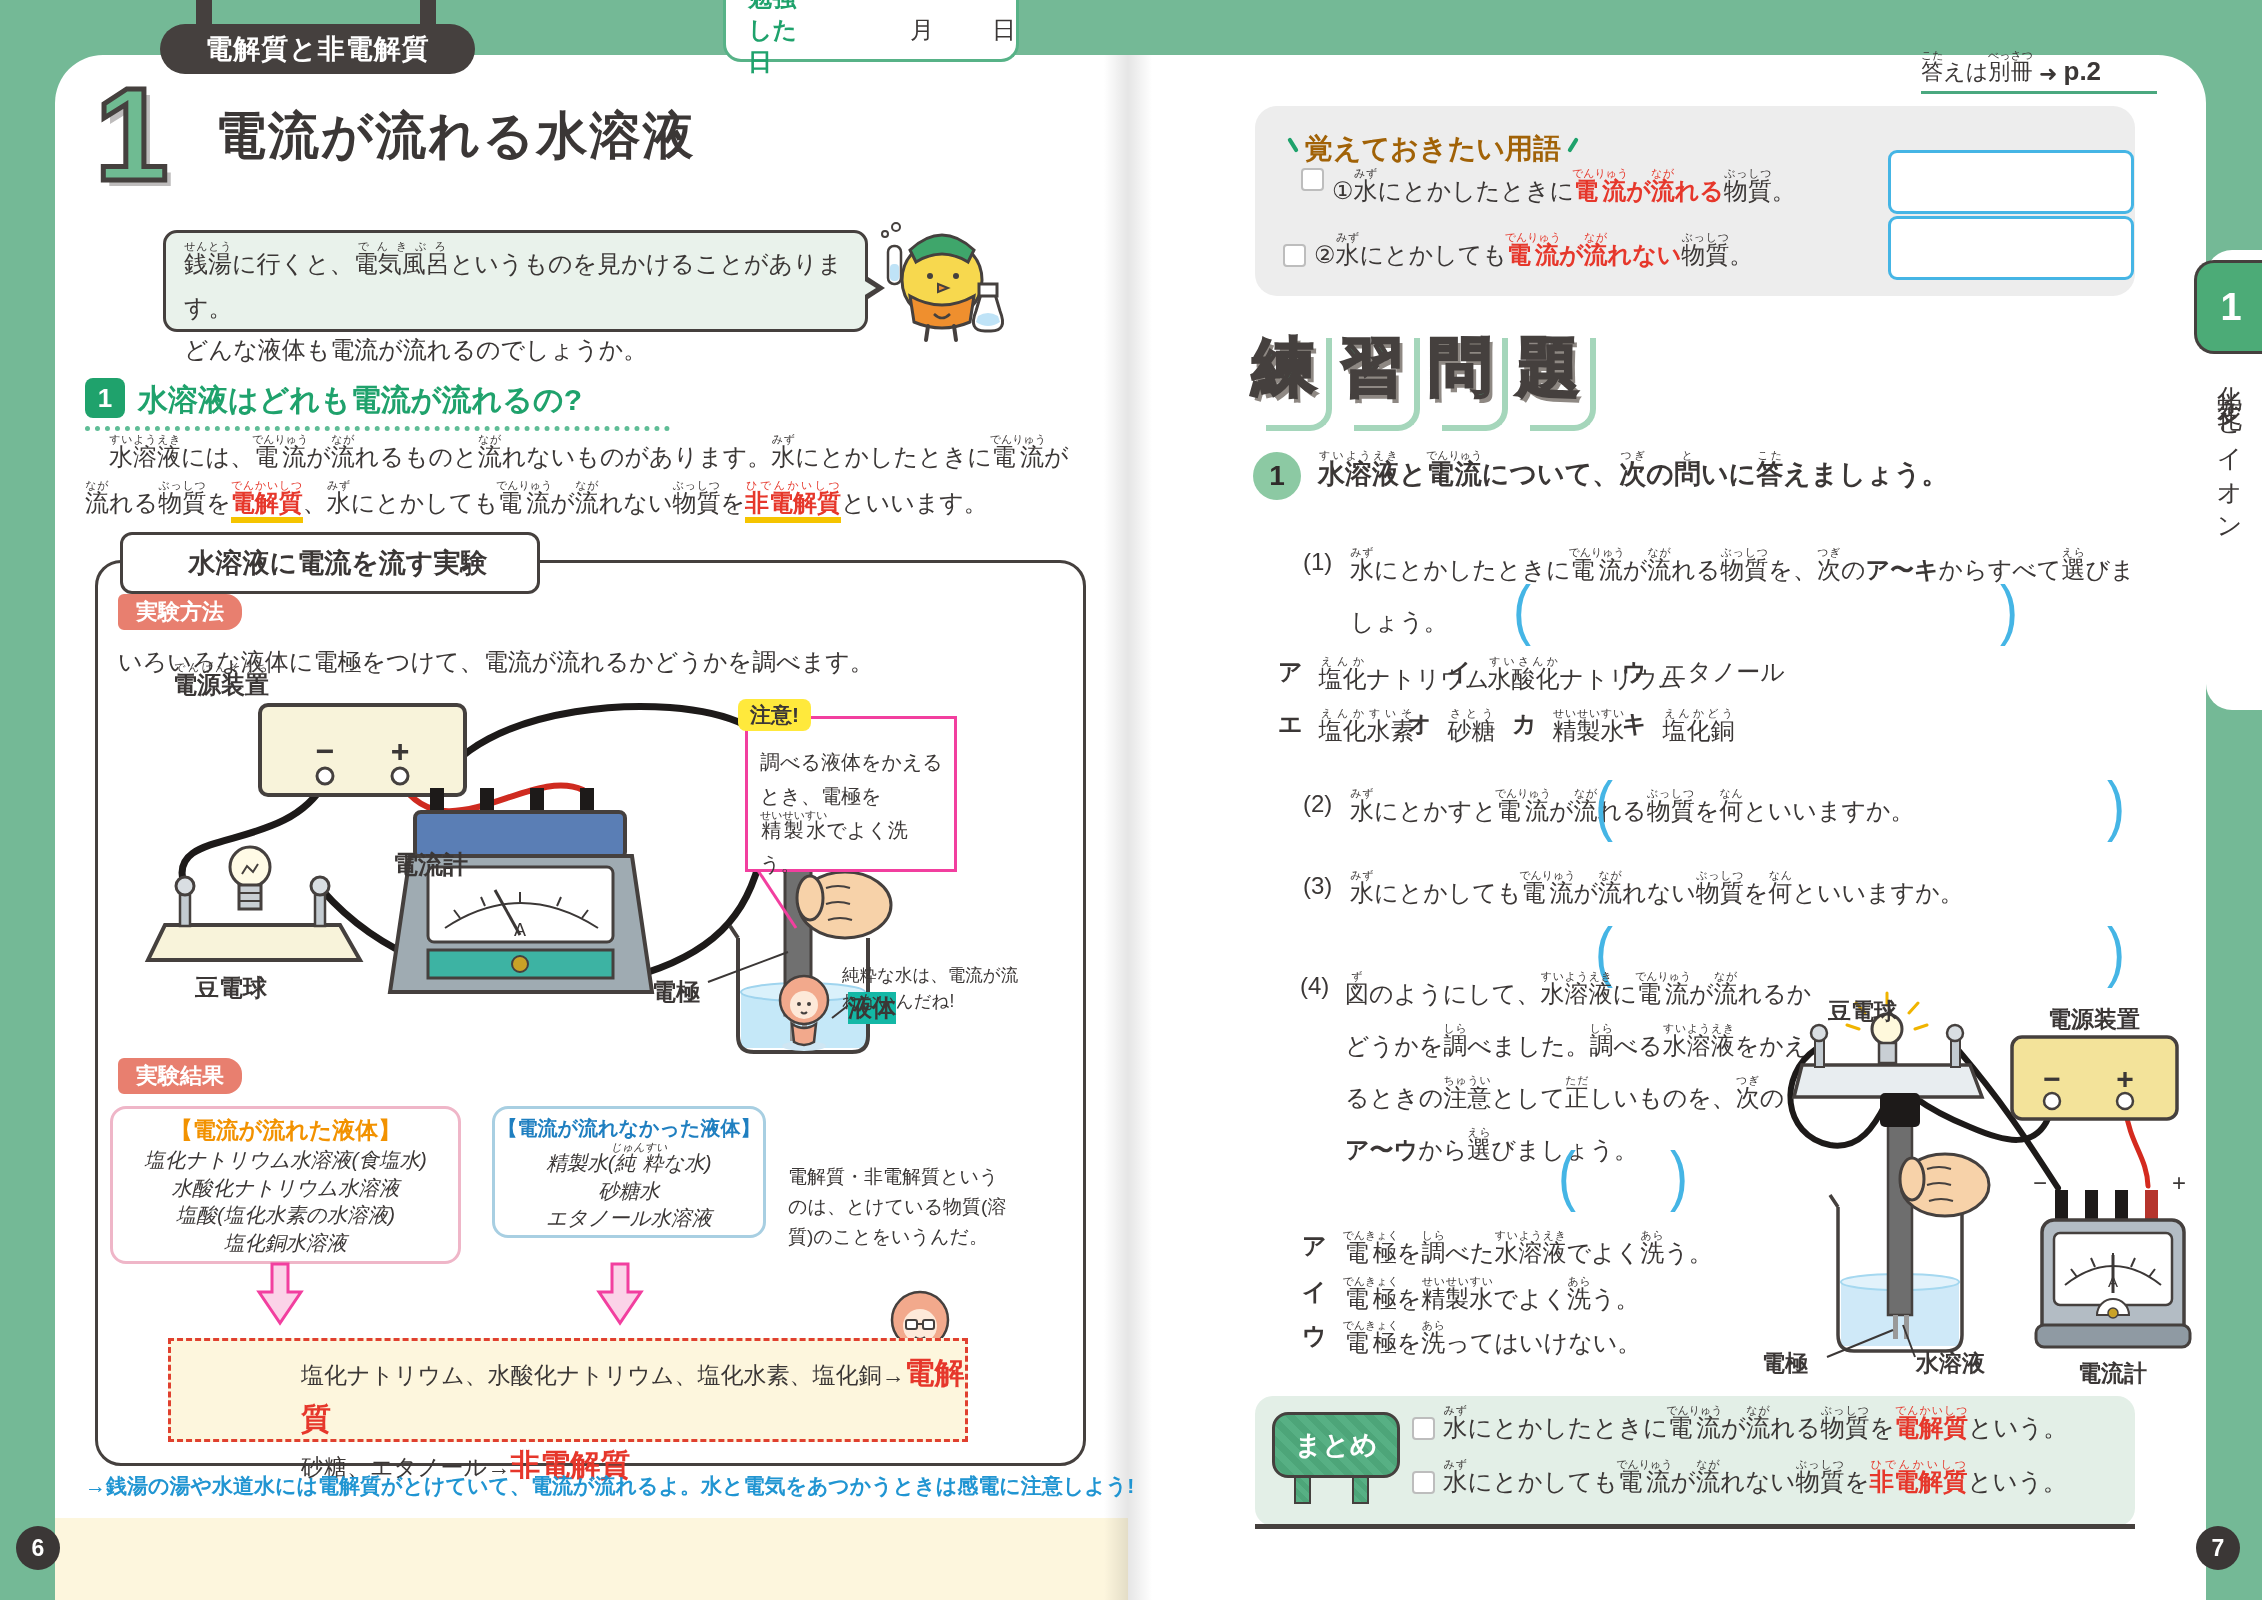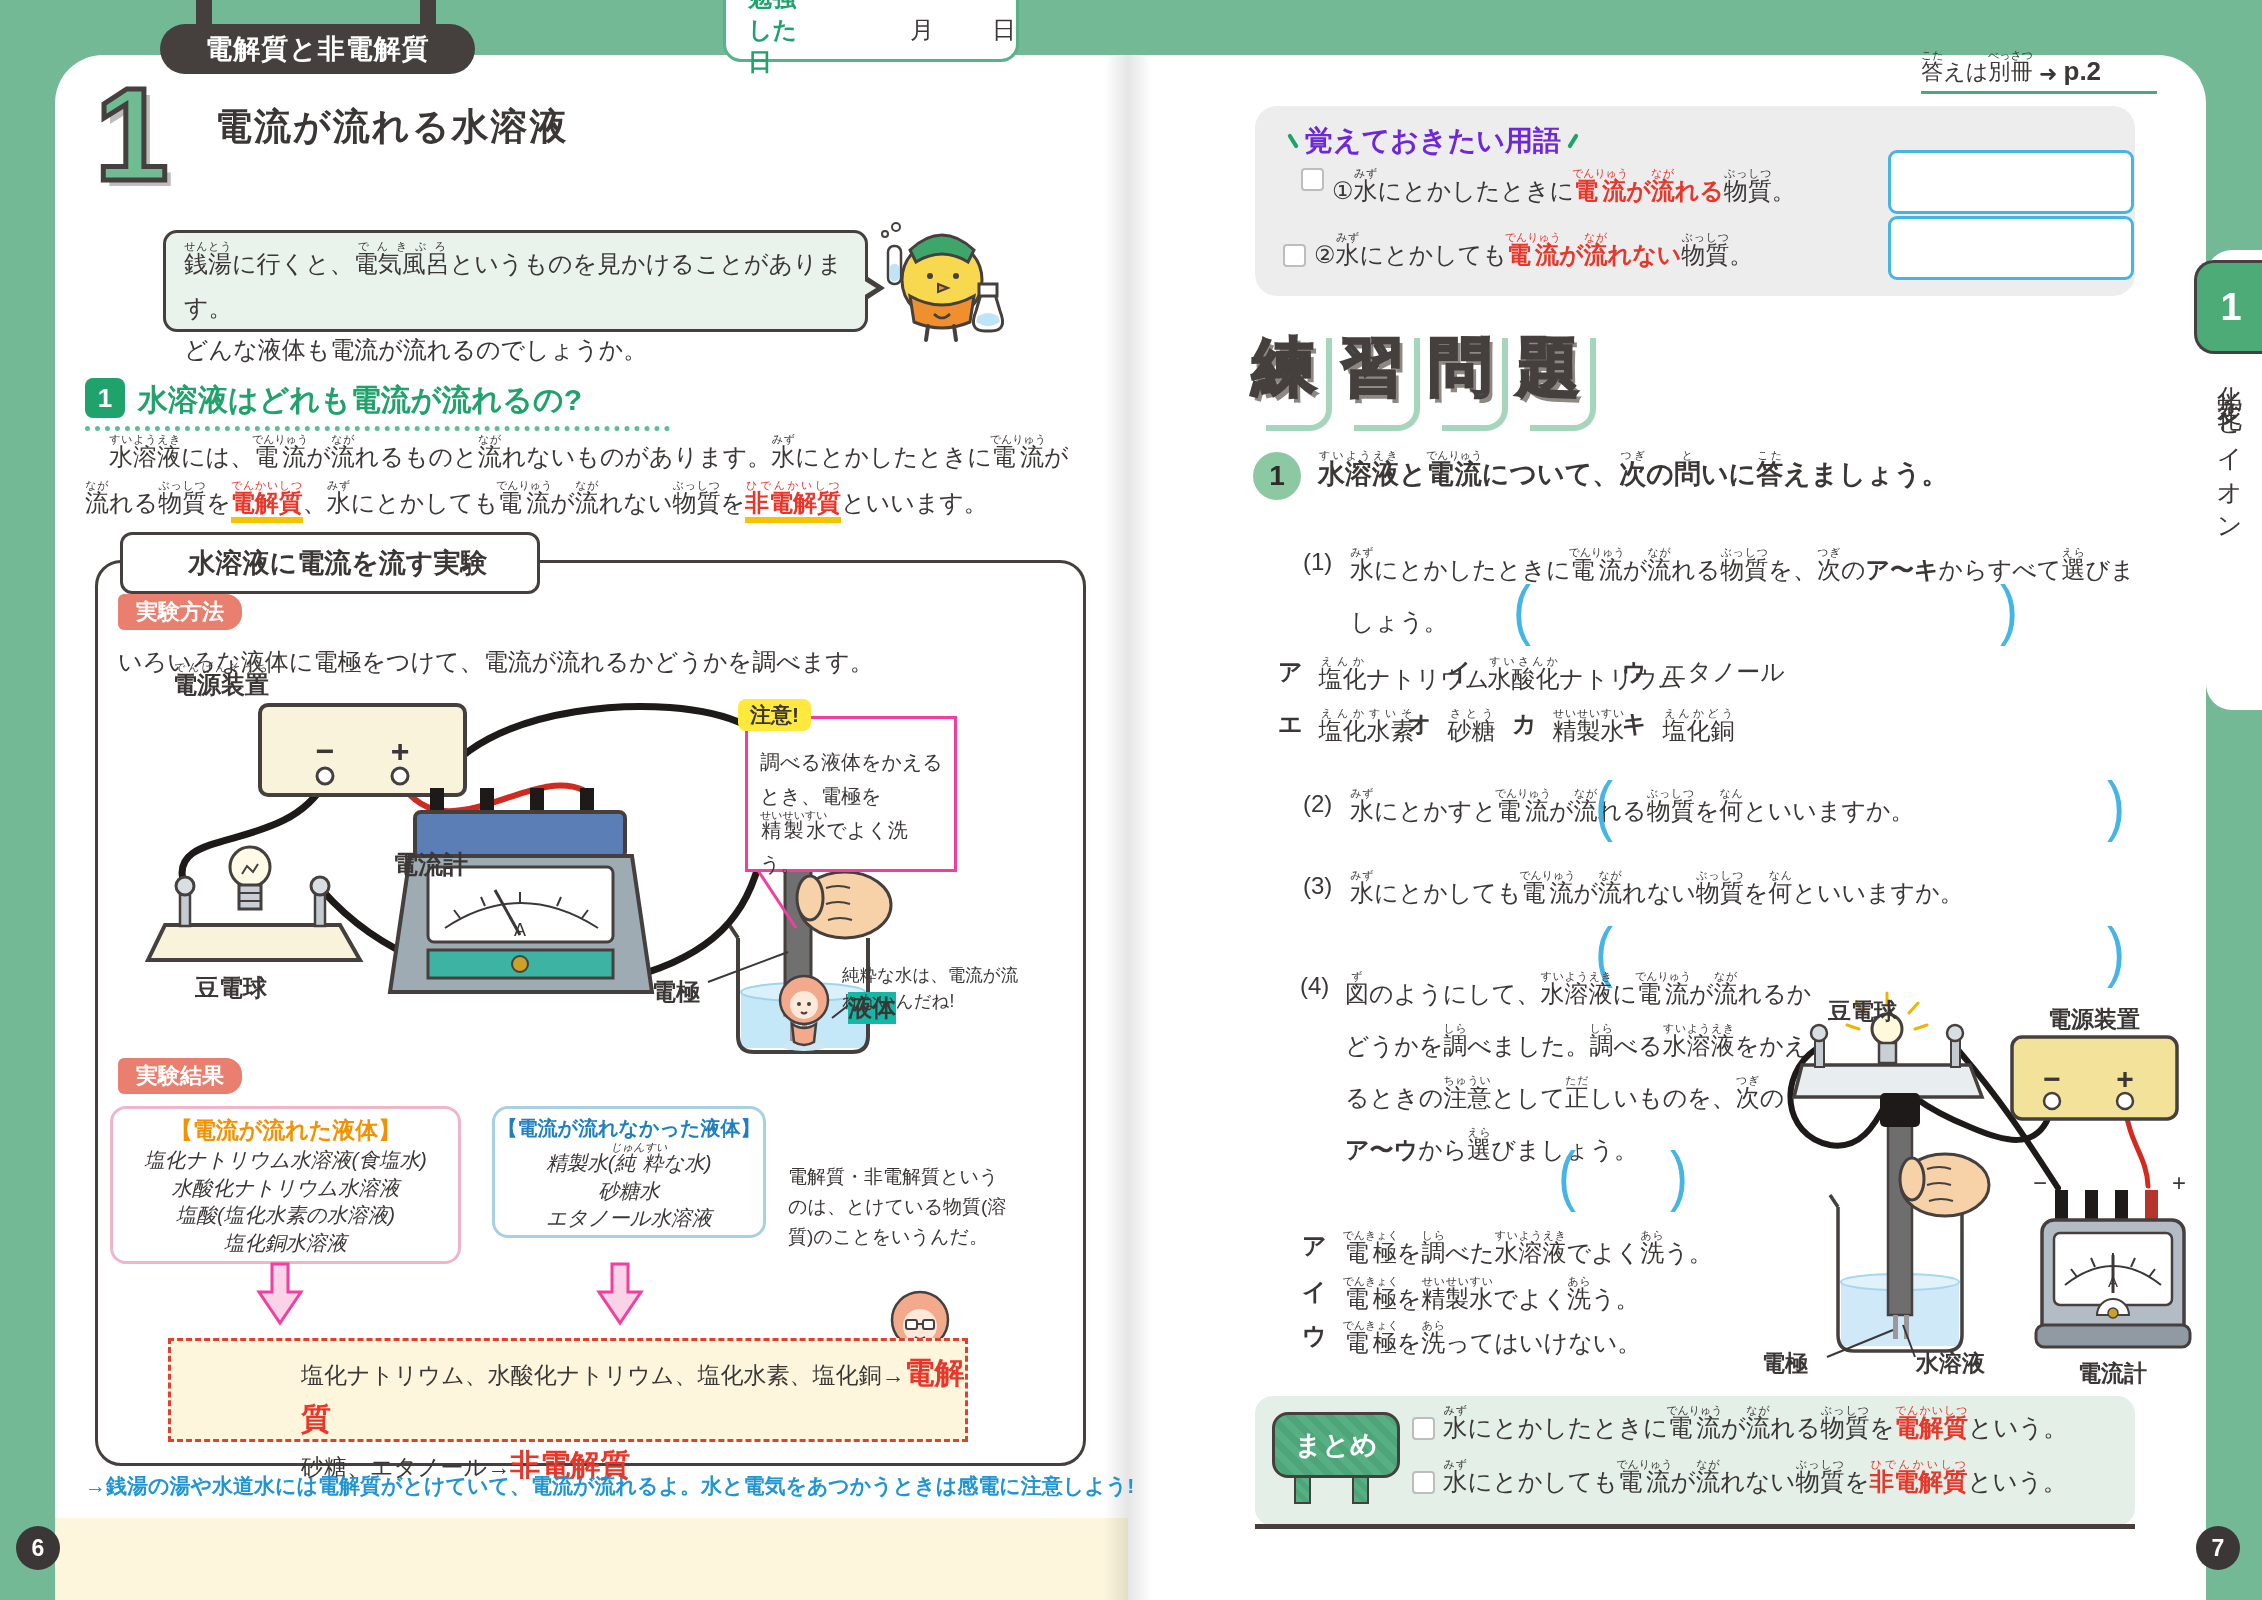--- a/index.html
+++ b/index.html
@@ -55,21 +55,21 @@
     <span style="color:#fff;font-size:27px;font-weight:bold;letter-spacing:1px;">電解質と非電解質</span>
   </div>
 
   <div class="abs" style="left:723px;top:0;width:296px;height:62px;background:#fff;border:3px solid #57b287;border-top:none;border-radius:0 0 18px 18px;display:flex;align-items:center;padding:0 0 0 22px;box-sizing:border-box;">
     <span style="color:#1fa26c;font-size:24px;font-weight:bold;">勉強した日</span>
     <span style="font-size:24px;margin-left:92px;">月</span>
     <span style="font-size:24px;margin-left:58px;">日</span>
   </div>
 
   <div class="abs" style="left:95px;top:62px;font-size:132px;font-weight:bold;color:#6fbb92;-webkit-text-stroke:5px #45403e;text-shadow:6px 6px 0 rgba(69,64,62,0.35);line-height:1.1;">1</div>
-  <div class="abs" style="left:215px;top:102px;font-size:37px;font-weight:bold;color:#3b3736;letter-spacing:2px;">電流が流れる水溶液</div>
+  <div class="abs" style="left:215px;top:102px;font-size:51px;font-weight:bold;color:#3b3736;letter-spacing:2px;">電流が流れる水溶液</div>
 
   <div class="abs" style="left:163px;top:230px;width:705px;height:102px;background:#e9f2eb;border:3.5px solid #45403e;border-radius:14px;padding:8px 18px;box-sizing:border-box;">
     <div style="font-size:24px;line-height:44px;"><ruby>銭湯<rt>せんとう</rt></ruby>に行くと、<ruby>電気風呂<rt>でんきぶろ</rt></ruby>というものを見かけることがあります。</div>
     <div style="font-size:24px;line-height:40px;">どんな液体も電流が流れるのでしょうか。</div>
     <div class="intro-tail1"></div>
     <div class="intro-tail2"></div>
   </div>
   <svg class="abs" style="left:872px;top:218px;" width="135" height="125" viewBox="0 0 135 125">
     <circle cx="70" cy="62" r="40" fill="#f7d84e" stroke="#45403e" stroke-width="3"></circle>
     <path d="M38,32 Q70,2 102,32 L96,44 Q70,28 44,44 Z" fill="#3fa66b" stroke="#45403e" stroke-width="3"></path>
@@ -235,21 +235,21 @@
 
   <div class="abs" style="left:1905px;top:50px;width:236px;border-bottom:3.5px solid #4aa87f;padding-bottom:4px;display:flex;align-items:flex-end;gap:6px;margin-left:16px;">
     <span style="font-size:22px;"><ruby>答<rt>こた</rt></ruby>えは<ruby>別冊<rt>べっさつ</rt></ruby></span>
     <span style="font-size:22px;font-weight:bold;">➜</span>
     <span style="font-size:26px;font-weight:bold;">p.2</span>
   </div>
 
   <div class="abs" style="left:1255px;top:106px;width:880px;height:190px;background:#ededed;border-radius:22px;">
     <div style="position:absolute;left:36px;top:16px;display:flex;align-items:center;">
       <span class="tick t-left"></span>
-      <span style="font-size:28px;font-weight:bold;color:#6d28d9;">覚えておきたい用語</span>
+      <span style="font-size:28px;font-weight:bold;color:#a16207;margin-top:8px;">覚えておきたい用語</span>
       <span class="tick t-right"></span>
     </div>
     <div style="position:absolute;left:46px;top:62px;display:flex;gap:8px;">
       <span class="checkbox"></span>
       <span style="font-size:24px;line-height:46px;">①<ruby>水<rt>みず</rt></ruby>にとかしたときに<span class="kw-red"><ruby>電流<rt>でんりゅう</rt></ruby>が<ruby>流<rt>なが</rt></ruby>れる</span><ruby>物質<rt>ぶっしつ</rt></ruby>。</span>
     </div>
     <div style="position:absolute;left:28px;top:126px;display:flex;align-items:center;gap:8px;">
       <span class="checkbox"></span>
       <span style="font-size:24px;line-height:46px;">②<ruby>水<rt>みず</rt></ruby>にとかしても<span class="kw-red"><ruby>電流<rt>でんりゅう</rt></ruby>が<ruby>流<rt>なが</rt></ruby>れない</span><ruby>物質<rt>ぶっしつ</rt></ruby>。</span>
     </div>

